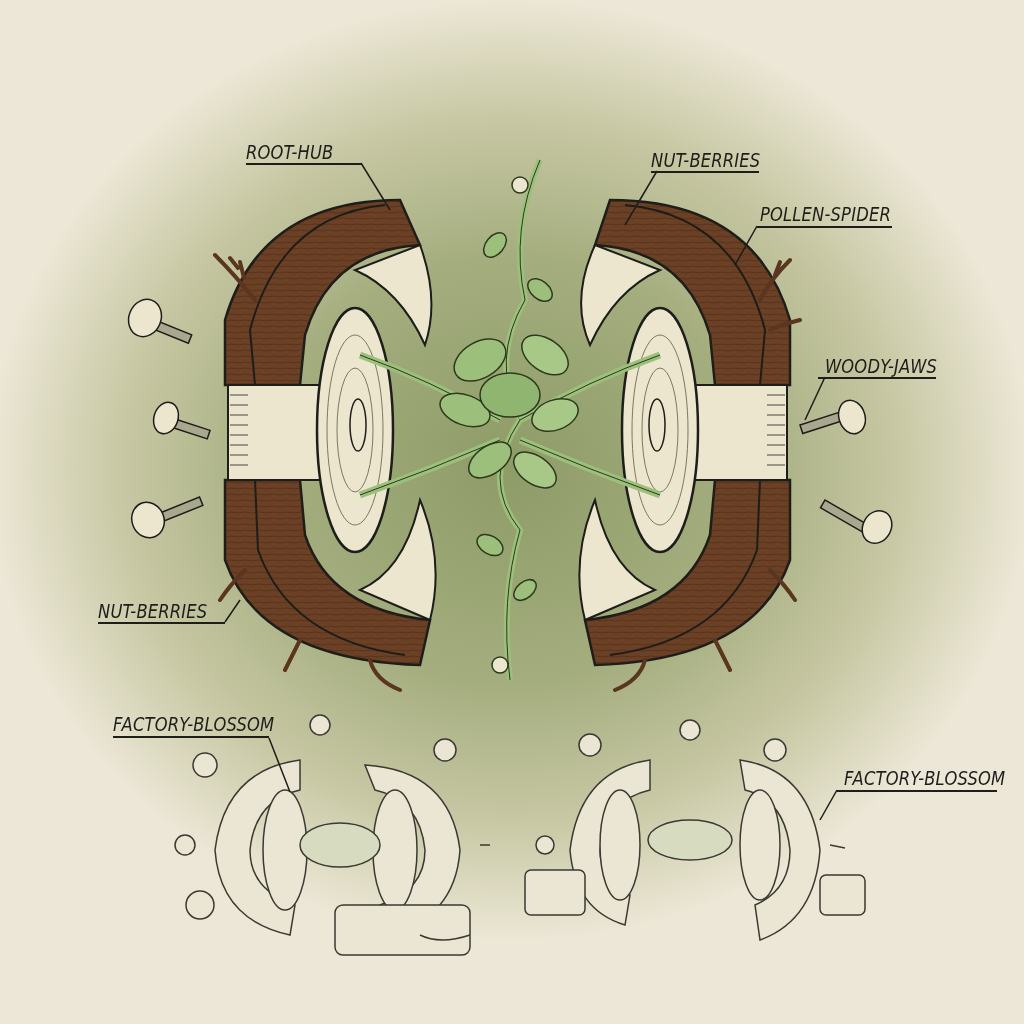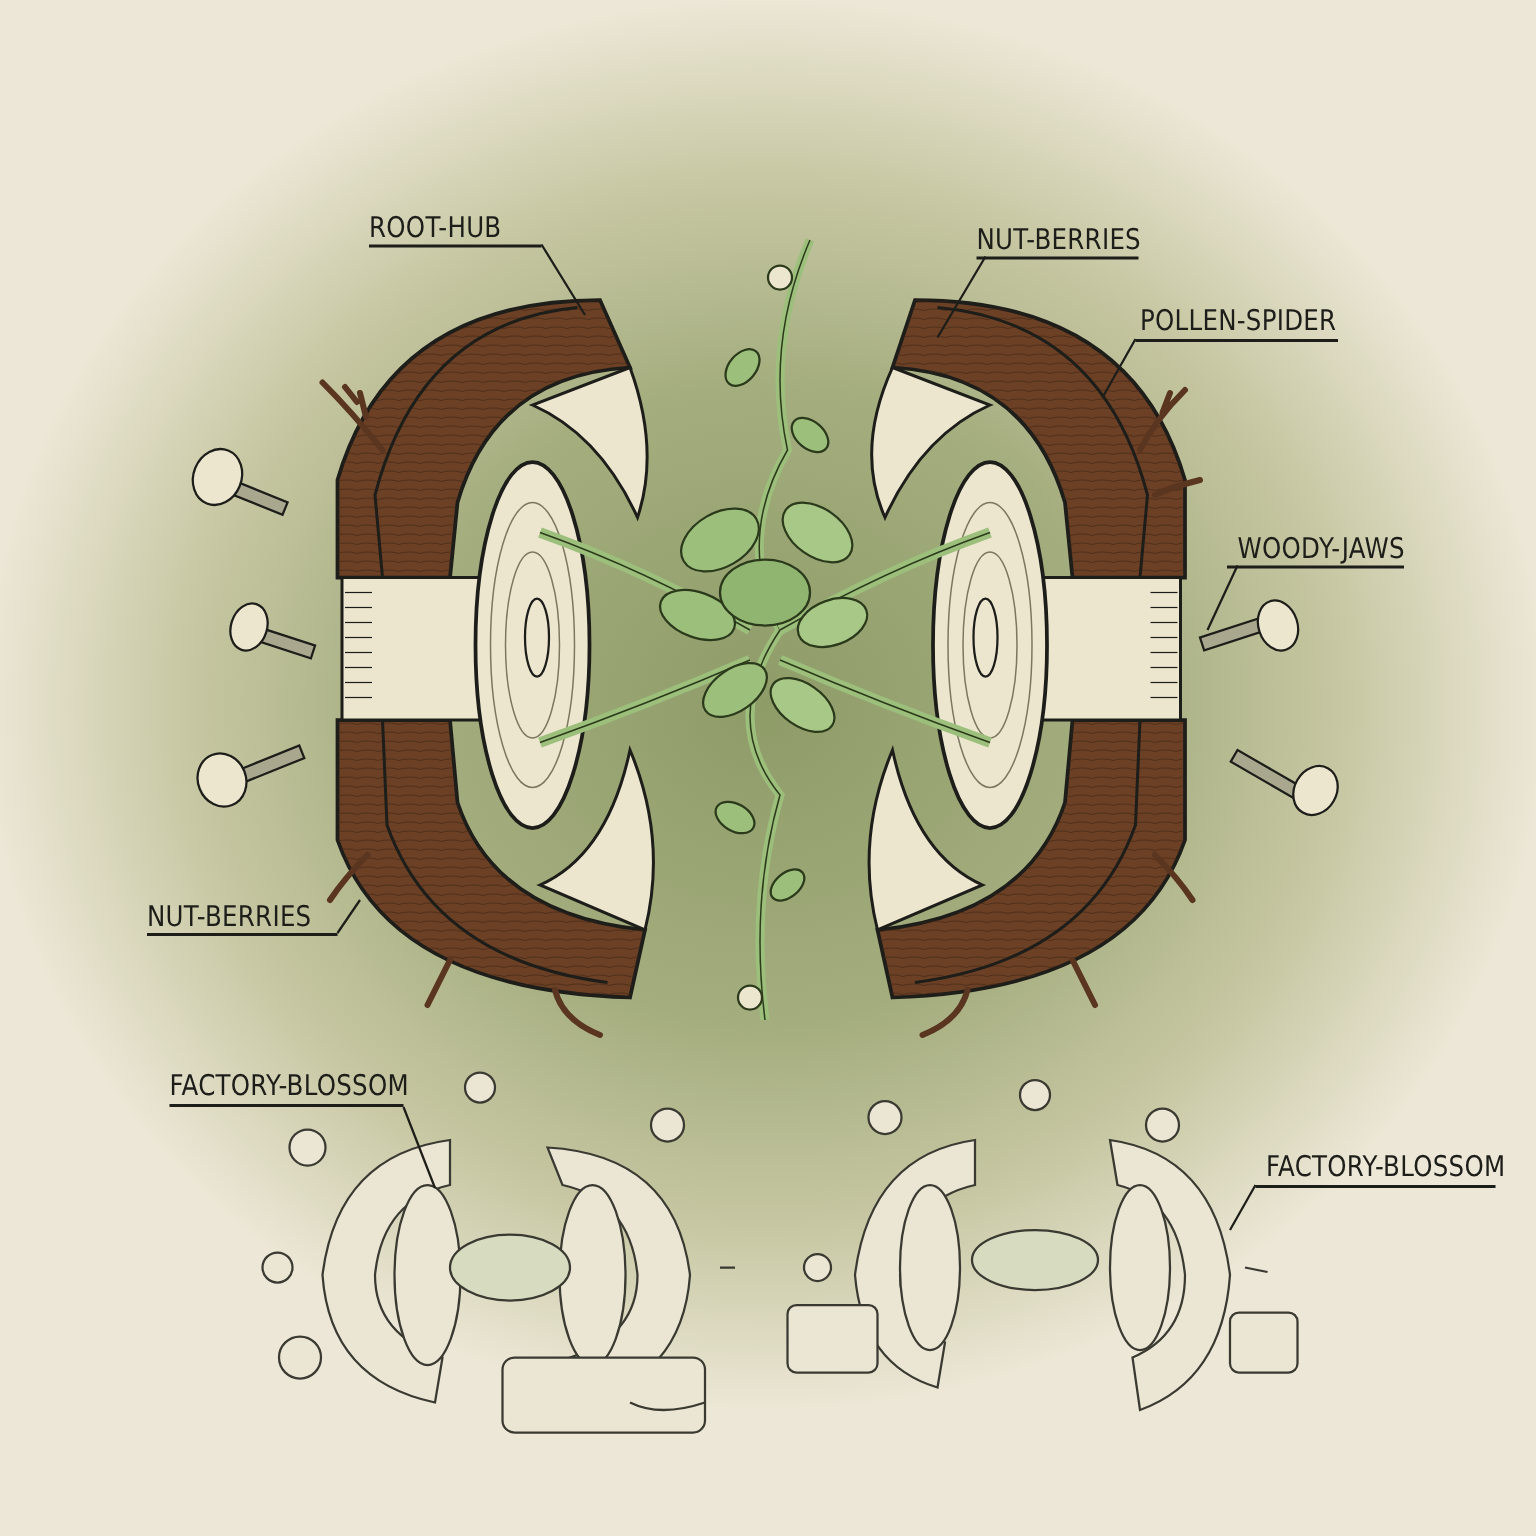--- a/index.html
+++ b/index.html
@@ -4,20 +4,21 @@
   <style>
     html, body { margin: 0; padding: 0; }
     body {
       width: 1024px; height: 1024px; overflow: hidden;
       background: #ece7d6;
       font-family: "DejaVu Sans Condensed", "DejaVu Sans", sans-serif;
     }
     .canvas {
       position: relative; width: 1024px; height: 1024px;
       background: radial-gradient(ellipse 520px 470px at 510px 470px, #8e9c68 0%, #a4ad7e 45%, #c8c8a4 75%, #ece7d6 100%);
+      font-style: italic;
     }
     svg.art { position: absolute; left: 0; top: 0; }
     .label {
       position: absolute; font-size: 19px; color: #1d1d1a;
       letter-spacing: 0.2px; white-space: nowrap;
       font-family: "DejaVu Sans", sans-serif; transform: scaleX(0.86); transform-origin: left top;
     }
     .label-line { position: absolute; height: 1.5px; background: #1d1d1a; }
   </style>
 </head>

